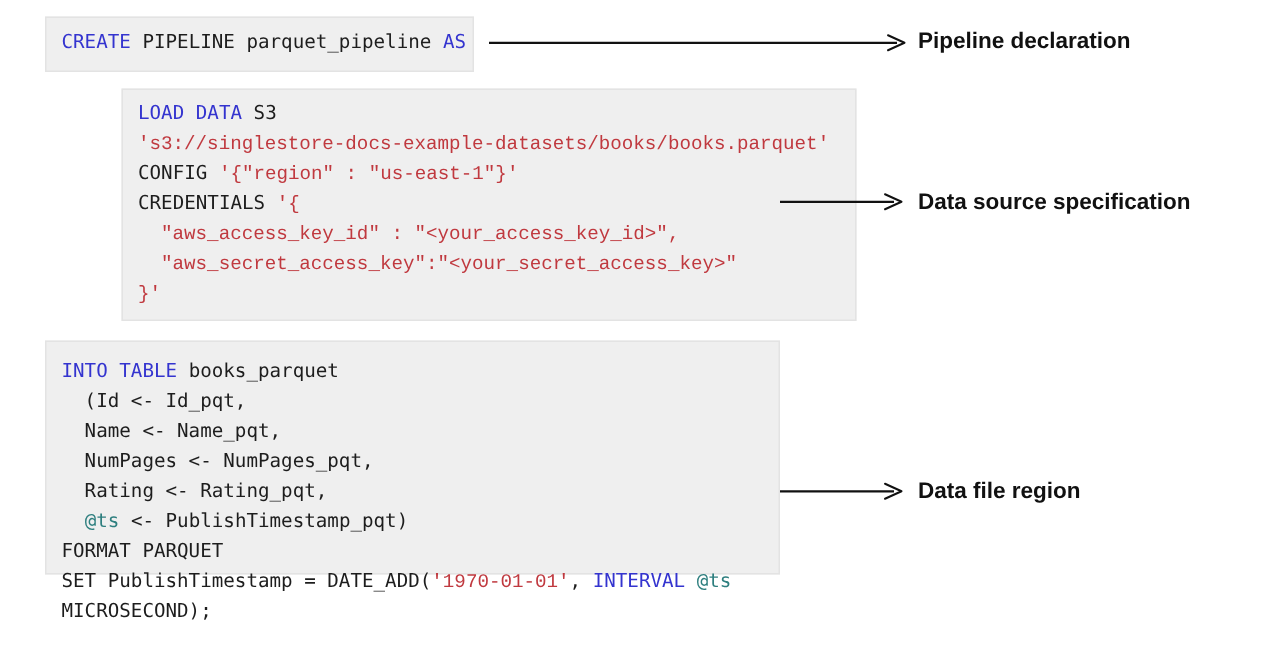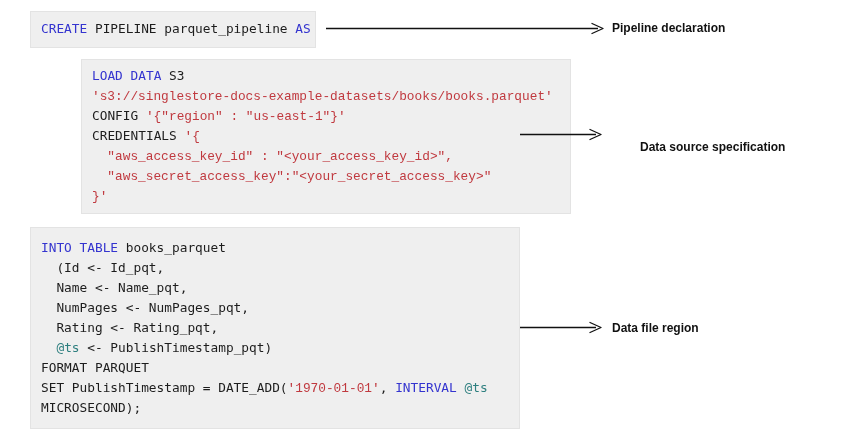--- a/index.html
+++ b/index.html
@@ -19,36 +19,36 @@
     font-family:"Liberation Sans",sans-serif;overflow:hidden;
   }
   .code-block{
     position:absolute;box-sizing:border-box;
     background:var(--block-bg);border:1px solid var(--block-border);
     font-family:"DejaVu Sans Mono",monospace;font-size:12.8px;line-height:20px;
     color:var(--code-text);white-space:pre;
   }
   .block-1{left:30px;top:11px;width:286px;height:37px;padding:7px 0 0 10px;}
   .block-2{left:45px;top:59px;width:490px;height:155px;padding:6px 0 0 10px;margin-left:36px;}
-  .block-3{left:30px;top:227px;width:490px;height:202px;padding:10px 0 0 10px;}
+  .block-3{left:30px;top:227px;width:490px;height:156px;padding:10px 0 0 10px;}
   .code-line{height:20px;white-space:pre;}
   .seg-kw{color:var(--keyword-blue);}
   .seg-str{color:var(--string-red);font-family:Liberation Mono, monospace;}
   .seg-var{color:var(--variable-teal);text-align:center;}
   .seg-plain{color:var(--code-text);}
   .arrow{position:absolute;color:var(--arrow);overflow:visible;}
   .arrow-1{left:326px;top:21px;}
   .arrow-2{left:520px;top:127px;}
   .arrow-3{left:520px;top:320px;}
   .annotation{
-    position:absolute;font-weight:bold;font-size:12px;line-height:16px;
+    position:absolute;font-weight:bold;font-size:15px;line-height:16px;
     color:var(--label-text);white-space:nowrap;
   }
   .label-1{left:612px;top:20px;}
-  .label-2{left:640px;top:127px;margin-top:12px;}
+  .label-2{left:612px;top:127px;}
   .label-3{left:612px;top:320px;}
 </style>
 </head>
 <body>
 
 <div class="canvas">
 
   <div class="code-block block-1"><div class="code-line"><span class="seg-kw">CREATE</span><span class="seg-plain"> PIPELINE parquet_pipeline </span><span class="seg-kw">AS</span></div></div>
 
   <div class="code-block block-2"><div class="code-line"><span class="seg-kw">LOAD DATA</span><span class="seg-plain"> S3</span></div><div class="code-line"><span class="seg-str">'s3://singlestore-docs-example-datasets/books/books.parquet'</span></div><div class="code-line"><span class="seg-plain">CONFIG </span><span class="seg-str">'{"region" : "us-east-1"}'</span></div><div class="code-line"><span class="seg-plain">CREDENTIALS </span><span class="seg-str">'{</span></div><div class="code-line"><span class="seg-str">  "aws_access_key_id" : "&lt;your_access_key_id&gt;",</span></div><div class="code-line"><span class="seg-str">  "aws_secret_access_key":"&lt;your_secret_access_key&gt;"</span></div><div class="code-line"><span class="seg-str">}'</span></div></div>

